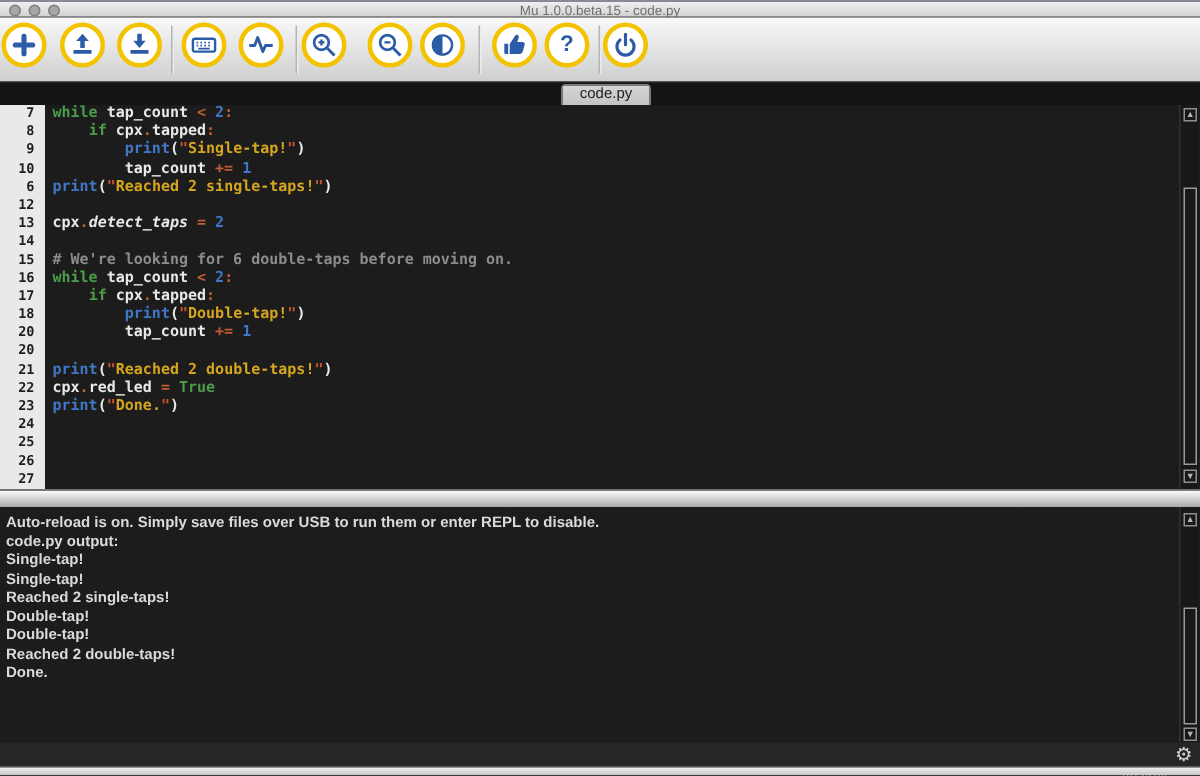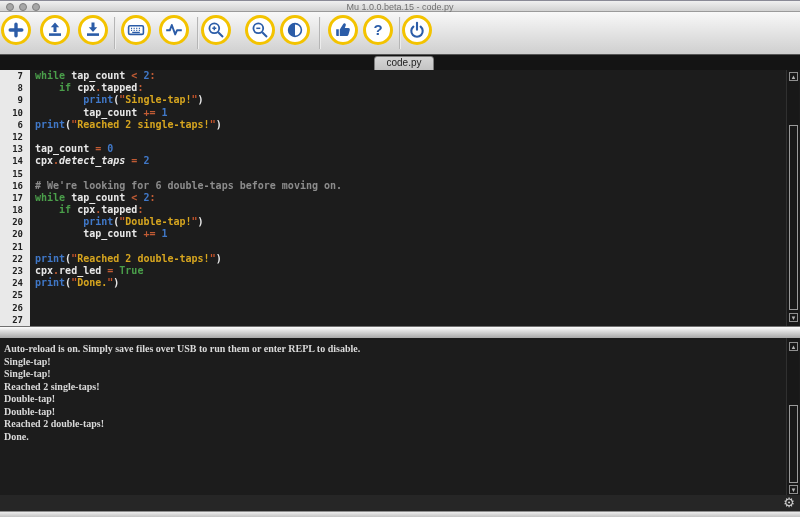--- a/index.html
+++ b/index.html
@@ -50,21 +50,21 @@
   .editor-sb { right:1px; top:0; height:256px; }
   .repl-sb { right:1px; top:0; height:157px; }
 
   
   .splitter { position:absolute; left:0; top:326px; width:800px; height:12px;
     background:linear-gradient(#fdfdfd,#a8a8a8); border-top:1px solid #707070; cursor:row-resize; }
 
   
   .serial { position:absolute; left:0; top:338px; width:800px; height:157px; background:#1c1c1c; cursor:text; }
   .rline { height:12.55px; line-height:12.55px; padding-left:4px; white-space:pre;
-    font-family:Liberation Serif, serif; font-size:10px; font-weight:bold; color:#dadada; }
+    font-family:Liberation Sans, sans-serif; font-size:10px; font-weight:bold; color:#dadada; }
 
   
   .statusbar { position:absolute; left:0; top:495px; width:800px; height:16px; background:#262626;
     display:flex; align-items:center; justify-content:flex-end; gap:5px; padding-right:5px; }
   .brand { font-size:9px; color:#e0e0e0;margin-top:28px; }
   .gear { font-size:13px; color:#cfcfcf; line-height:14px; cursor:pointer; }
 
   .bottom-edge { position:absolute; left:0; top:511px; width:800px; height:6px;
     background:linear-gradient(#ededed,#c4c4c4); border-top:1px solid #8f8f8f; }
 </style>
@@ -199,21 +199,20 @@
         <div class="gnum">26</div>
         <div class="gnum">27</div>
       </div>
     <div class="code" id="code">
         <div class="eline"><span style="color: rgb(74, 158, 74);">while</span><span style="color: rgb(232, 232, 232);"> tap_count </span><span style="color: rgb(192, 91, 52);">&lt;</span><span style="color: rgb(232, 232, 232);"> </span><span style="color: rgb(64, 120, 200);">2</span><span style="color: rgb(192, 91, 52);">:</span></div>
         <div class="eline"><span style="color: rgb(232, 232, 232);">    </span><span style="color: rgb(74, 158, 74);">if</span><span style="color: rgb(232, 232, 232);"> cpx</span><span style="color: rgb(192, 91, 52);">.</span><span style="color: rgb(232, 232, 232);">tapped</span><span style="color: rgb(192, 91, 52);">:</span></div>
         <div class="eline"><span style="color: rgb(232, 232, 232);">        </span><span style="color: rgb(64, 120, 200);">print</span><span style="color: rgb(232, 232, 232);">(</span><span style="color: rgb(200, 84, 42);">"</span><span style="color: rgb(214, 165, 31);">Single-tap!</span><span style="color: rgb(200, 84, 42);">"</span><span style="color: rgb(232, 232, 232);">)</span></div>
         <div class="eline"><span style="color: rgb(232, 232, 232);">        tap_count </span><span style="color: rgb(192, 91, 52);">+=</span><span style="color: rgb(232, 232, 232);"> </span><span style="color: rgb(64, 120, 200);">1</span></div>
         <div class="eline"><span style="color: rgb(64, 120, 200);">print</span><span style="color: rgb(232, 232, 232);">(</span><span style="color: rgb(200, 84, 42);">"</span><span style="color: rgb(214, 165, 31);">Reached 2 single-taps!</span><span style="color: rgb(200, 84, 42);">"</span><span style="color: rgb(232, 232, 232);">)</span></div>
         <div class="eline"></div>
-        <div class="eline"><span style="color: rgb(232, 232, 232);">tap_count </span><span style="color: rgb(192, 91, 52);">=</span><span style="color: rgb(232, 232, 232);"> </span><span style="color: rgb(64, 120, 200);">0</span></div>
         <div class="eline"><span style="color: rgb(232, 232, 232);">cpx</span><span style="color: rgb(192, 91, 52);">.</span><span style="color: rgb(232, 232, 232); font-style: italic;">detect_taps </span><span style="color: rgb(192, 91, 52);">=</span><span style="color: rgb(232, 232, 232);"> </span><span style="color: rgb(64, 120, 200);">2</span></div>
         <div class="eline"></div>
         <div class="eline"><span style="color: rgb(140, 140, 140);"># We're looking for 6 double-taps before moving on.</span></div>
         <div class="eline"><span style="color: rgb(74, 158, 74);">while</span><span style="color: rgb(232, 232, 232);"> tap_count </span><span style="color: rgb(192, 91, 52);">&lt;</span><span style="color: rgb(232, 232, 232);"> </span><span style="color: rgb(64, 120, 200);">2</span><span style="color: rgb(192, 91, 52);">:</span></div>
         <div class="eline"><span style="color: rgb(232, 232, 232);">    </span><span style="color: rgb(74, 158, 74);">if</span><span style="color: rgb(232, 232, 232);"> cpx</span><span style="color: rgb(192, 91, 52);">.</span><span style="color: rgb(232, 232, 232);">tapped</span><span style="color: rgb(192, 91, 52);">:</span></div>
         <div class="eline"><span style="color: rgb(232, 232, 232);">        </span><span style="color: rgb(64, 120, 200);">print</span><span style="color: rgb(232, 232, 232);">(</span><span style="color: rgb(200, 84, 42);">"</span><span style="color: rgb(214, 165, 31);">Double-tap!</span><span style="color: rgb(200, 84, 42);">"</span><span style="color: rgb(232, 232, 232);">)</span></div>
         <div class="eline"><span style="color: rgb(232, 232, 232);">        tap_count </span><span style="color: rgb(192, 91, 52);">+=</span><span style="color: rgb(232, 232, 232);"> </span><span style="color: rgb(64, 120, 200);">1</span></div>
         <div class="eline"></div>
         <div class="eline"><span style="color: rgb(64, 120, 200);">print</span><span style="color: rgb(232, 232, 232);">(</span><span style="color: rgb(200, 84, 42);">"</span><span style="color: rgb(214, 165, 31);">Reached 2 double-taps!</span><span style="color: rgb(200, 84, 42);">"</span><span style="color: rgb(232, 232, 232);">)</span></div>
         <div class="eline"><span style="color: rgb(232, 232, 232);">cpx</span><span style="color: rgb(192, 91, 52);">.</span><span style="color: rgb(232, 232, 232);">red_led </span><span style="color: rgb(192, 91, 52);">=</span><span style="color: rgb(232, 232, 232);"> </span><span style="color: rgb(74, 158, 74);">True</span></div>
@@ -225,20 +224,21 @@
       <div class="sb-thumb" style="top:55px; height:185px"></div>
       <div class="sb-btn" style="top:243px">▼</div>
     </div>
   </div>
 
   <div class="splitter"></div>
 
   <div class="serial">
     <div id="repl-lines" style="padding-top:5px">
         <div class="rline">Auto-reload is on. Simply save files over USB to run them or enter REPL to disable.</div>
+        <div class="rline">code.py output:</div>
         <div class="rline">Single-tap!</div>
         <div class="rline">Single-tap!</div>
         <div class="rline">Reached 2 single-taps!</div>
         <div class="rline">Double-tap!</div>
         <div class="rline">Double-tap!</div>
         <div class="rline">Reached 2 double-taps!</div>
         <div class="rline">Done.</div>
         <div class="rline"></div>
         <div class="rline"></div>
       </div>

